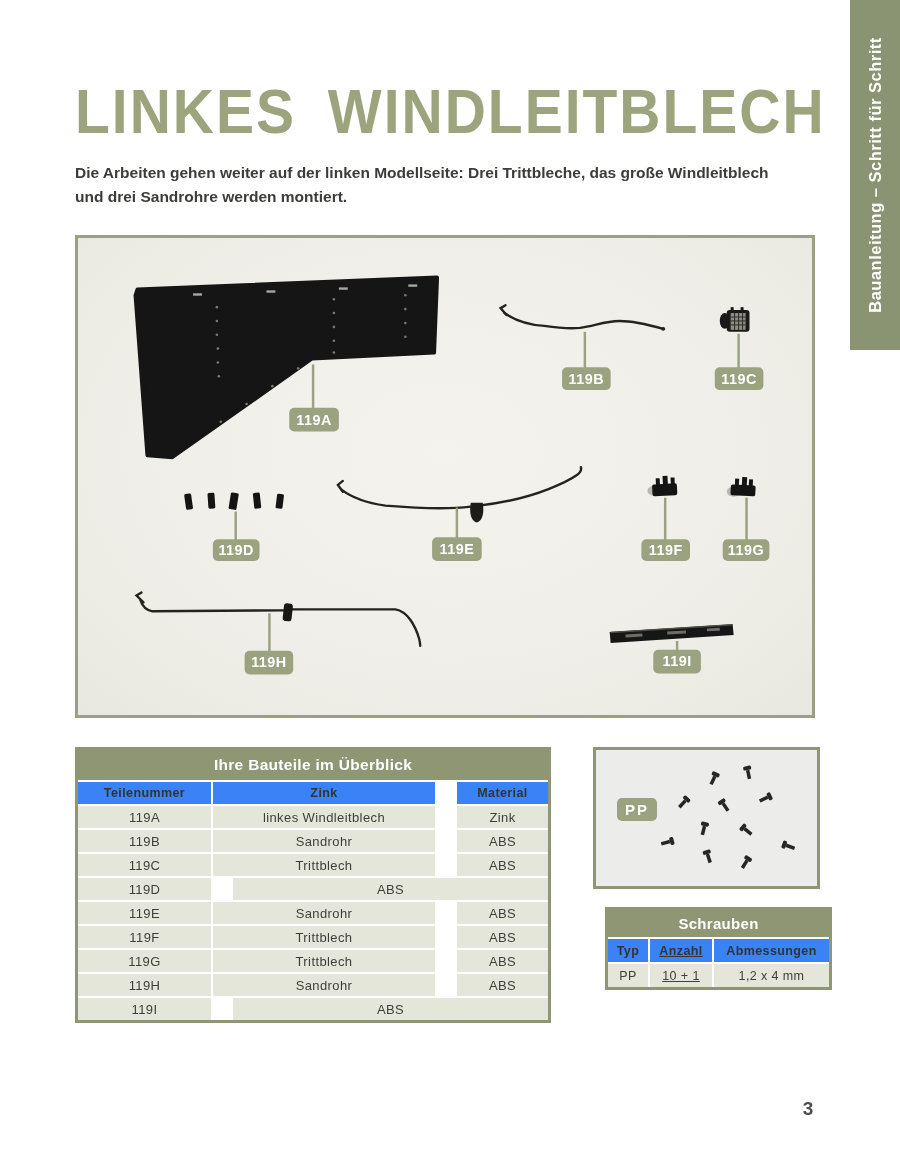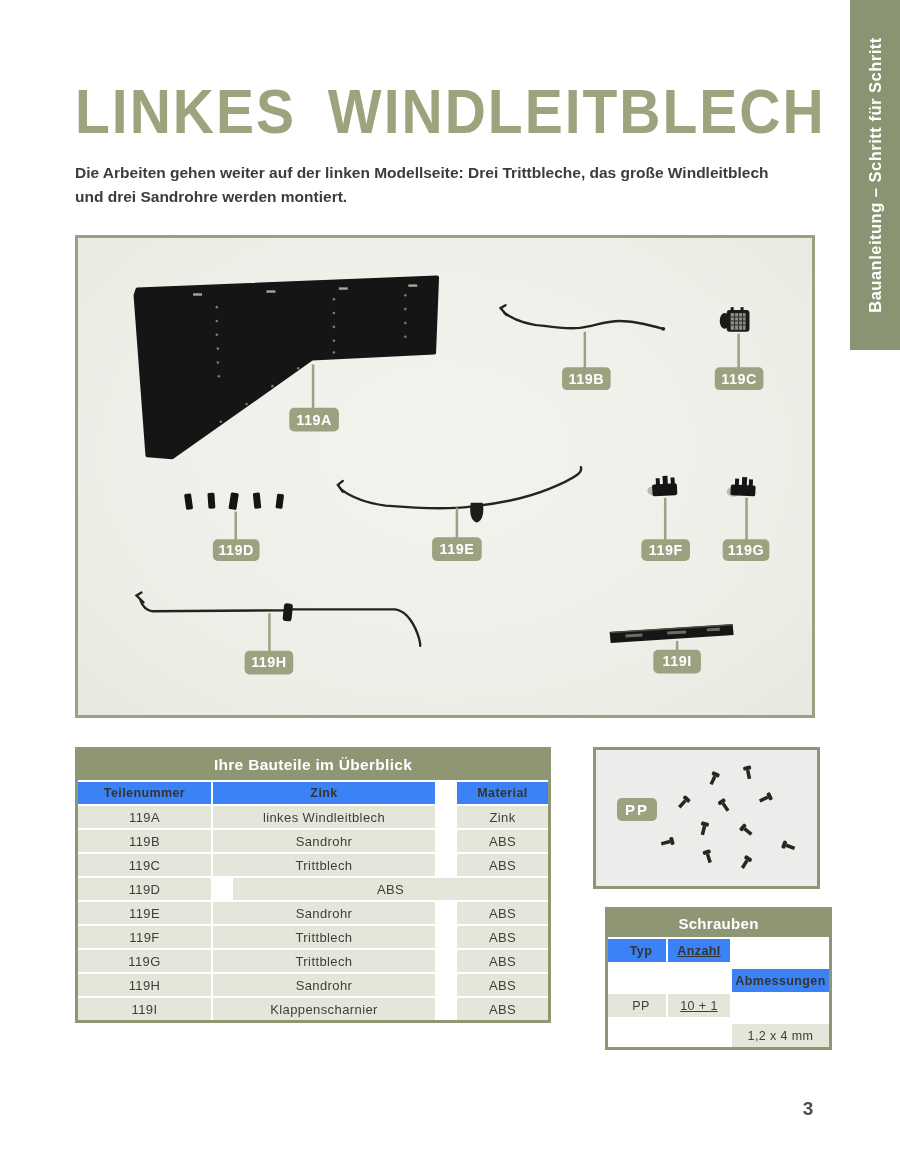--- a/index.html
+++ b/index.html
@@ -35,21 +35,21 @@
   .gtable .head .cell{background:#3b82f6;color:#343432;font-weight:bold;font-size:12.5px;}
 
   .parts-table{left:75px;top:747px;width:476px;}
   .parts-table .band{font-size:15.5px;height:30px;line-height:30px;}
   .parts-table .cell{height:22px;}
   .parts-table .c0{width:133px;} .parts-table .c1{width:222px;} .parts-table .c2{flex:1;margin-left:20px;}
 
   .screws-table{left:605px;top:907px;width:227px;}
   .screws-table .band{font-size:15px;height:27px;line-height:27px;}
   .screws-table .cell{height:23px;font-size:12.5px;}
-  .screws-table .c0{width:50px;padding-left:8px;} .screws-table .c1{width:62px;text-decoration:underline;} .screws-table .c2{flex:1;margin-top:30px;}
+  .screws-table .c0{width:40px;} .screws-table .c1{width:62px;text-decoration:underline;} .screws-table .c2{flex:1;}
 
   
   .pp-box{position:absolute;left:593px;top:747px;width:227px;height:142px;box-sizing:border-box;
         border:3px solid #8e9674;background:#ecedea;}
   .pp-badge{position:absolute;left:21px;top:48px;background:#9aa280;color:#ffffff;
         font-weight:bold;font-size:15px;letter-spacing:2px;padding:3px 8px;border-radius:5px;}
   .pp-box svg{position:absolute;left:0;top:0;width:100%;height:100%;}
 
   .page-num{position:absolute;left:792px;top:1098px;width:32px;text-align:center;
         color:#4c4c4c;font-weight:bold;font-size:19px;}
@@ -262,21 +262,20 @@
       <div class="cell c1">Trittblech</div>
       <div class="cell c2">ABS</div>
     </div>
     <div class="row">
       <div class="cell c0">119H</div>
       <div class="cell c1">Sandrohr</div>
       <div class="cell c2">ABS</div>
     </div>
     <div class="row">
       <div class="cell c0">119I</div>
-      <div class="cell c1">Klappenscharnier</div>
       <div class="cell c2">ABS</div>
     </div>
   </div>
 
   <div class="pp-box">
     <svg viewBox="0 0 221 136">
       <g fill="#262622">
         <g transform="rotate(25 118 28)">
             <rect x="114" y="22" width="8" height="4" rx="1.5"></rect>
             <rect x="116.3" y="26" width="3.5" height="9"></rect>

